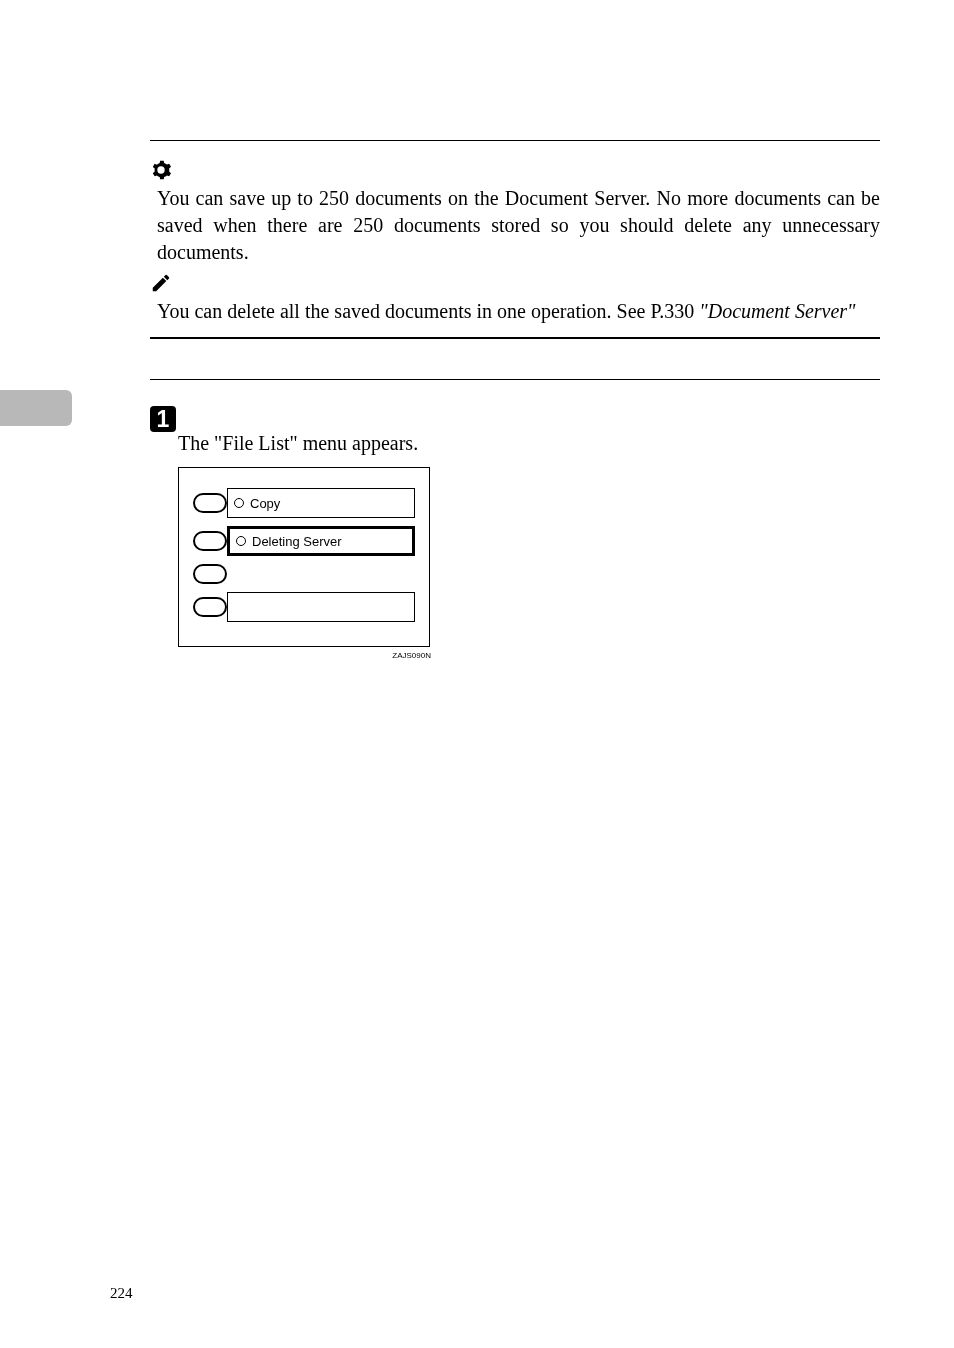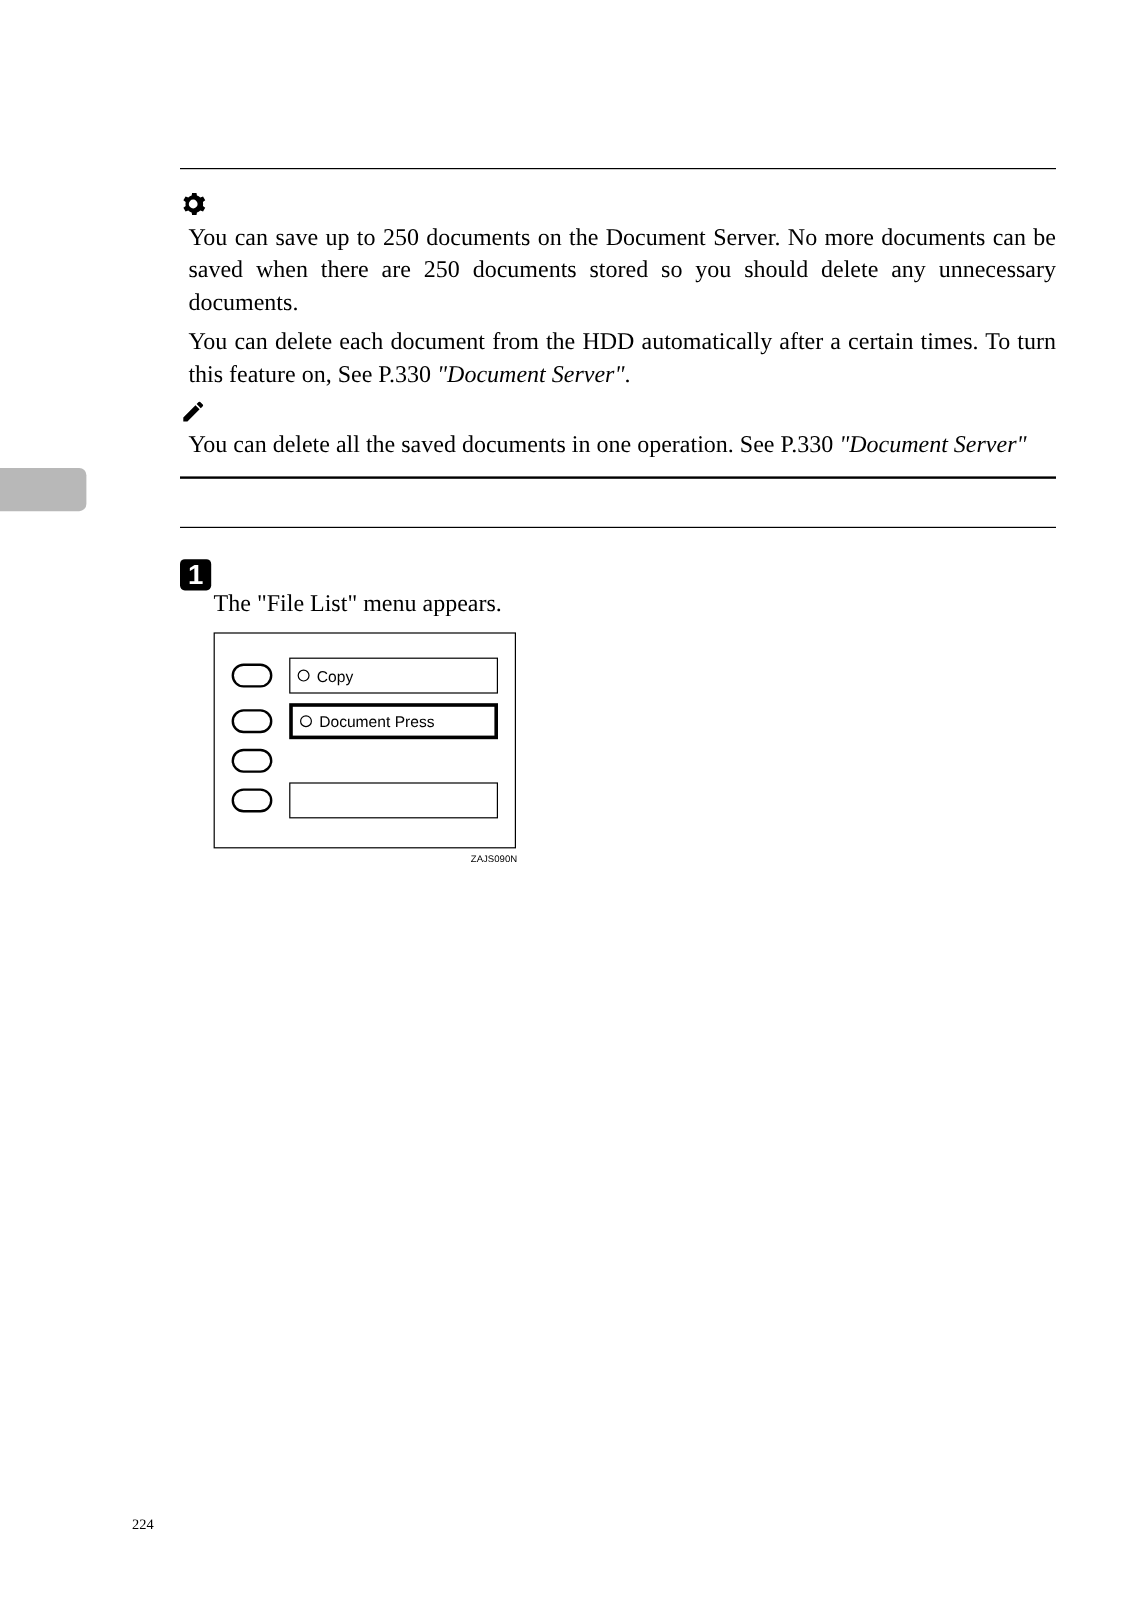--- a/index.html
+++ b/index.html
@@ -125,21 +125,20 @@
     .figure-box {
       margin-left: 28px;
       border: 1px solid #000;
       width: 252px;
       padding: 12px 14px 16px 14px;
       position: relative;
     }
     .panel-row {
       display: flex;
       align-items: center;
-      gap: 14px;
       margin: 8px 0;
     }
     .oval-btn {
       width: 34px;
       height: 20px;
       border: 2.5px solid #000;
       border-radius: 10px;
       flex-shrink: 0;
     }
     .label-btn {
@@ -167,22 +166,22 @@
       position: absolute;
       right: -2px;
       bottom: -14px;
       font-family: Arial, sans-serif;
       font-size: 8px;
       color: #000;
     }
     .page-number {
       position: absolute;
       left: 110px;
-      bottom: 70px;
-      font-size: 12px;
+      bottom: 46px;
+      font-size: 15px;
     }
     .label-btn.blank {
       background: #fff;
     }
   </style>
 </head>
 <body>
 
 <div class="side-tab"></div>
 
@@ -195,24 +194,20 @@
     <span class="gear-icon">
       <svg viewBox="0 0 24 24" width="22" height="22">
         <path fill="#000" d="M12 8a4 4 0 1 0 0 8 4 4 0 0 0 0-8zm9 4c0 .6-.06 1.2-.17 1.77l2.1 1.64-2 3.46-2.47-1a9 9 0 0 1-3.06 1.77L15 22h-4l-.4-2.36a9 9 0 0 1-3.06-1.77l-2.47 1-2-3.46 2.1-1.64A9 9 0 0 1 5 12c0-.6.06-1.2.17-1.77L3.07 8.6l2-3.46 2.47 1a9 9 0 0 1 3.06-1.77L11 2h4l.4 2.36a9 9 0 0 1 3.06 1.77l2.47-1 2 3.46-2.1 1.64c.11.57.17 1.17.17 1.77z"></path>
         <circle cx="12" cy="12" r="3" fill="#fff"></circle>
       </svg>
     </span>
   </div>
 
   <p class="bullet-para">You can save up to 250 documents on the Document Server. No more documents can be saved when there are 250 documents stored so you should delete any unnecessary documents.</p>
 
-  <p class="bullet-para">
-    <span>You can delete each document from the HDD automatically after a certain times. To turn this feature on, See </span>
-    <span>P.330 </span><span class="italic">"Document Server"</span><span>.</span>
-  </p>
 
   <div class="icon-row">
     <span class="pencil-icon">
       <svg viewBox="0 0 24 24" width="22" height="22">
         <path fill="#000" d="M3 17.25V21h3.75L17.81 9.94l-3.75-3.75L3 17.25zM20.71 7.04a1 1 0 0 0 0-1.41l-2.34-2.34a1 1 0 0 0-1.41 0l-1.83 1.83 3.75 3.75 1.83-1.83z"></path>
       </svg>
     </span>
   </div>
 
   <p class="bullet-para">
@@ -235,21 +230,21 @@
       <div class="oval-btn"></div>
       <div class="label-btn">
         <span class="circle"></span>
         <span>Copy</span>
       </div>
     </div>
     <div class="panel-row">
       <div class="oval-btn"></div>
       <div class="label-btn highlighted">
         <span class="circle"></span>
-        <span>Document Press</span>
+        <span>Deleting Server</span>
       </div>
     </div>
     <div class="panel-row">
       <div class="oval-btn"></div>
     </div>
     <div class="panel-row">
       <div class="oval-btn"></div>
       <div class="label-btn blank"></div>
     </div>
     <div class="fig-caption">ZAJS090N</div>

